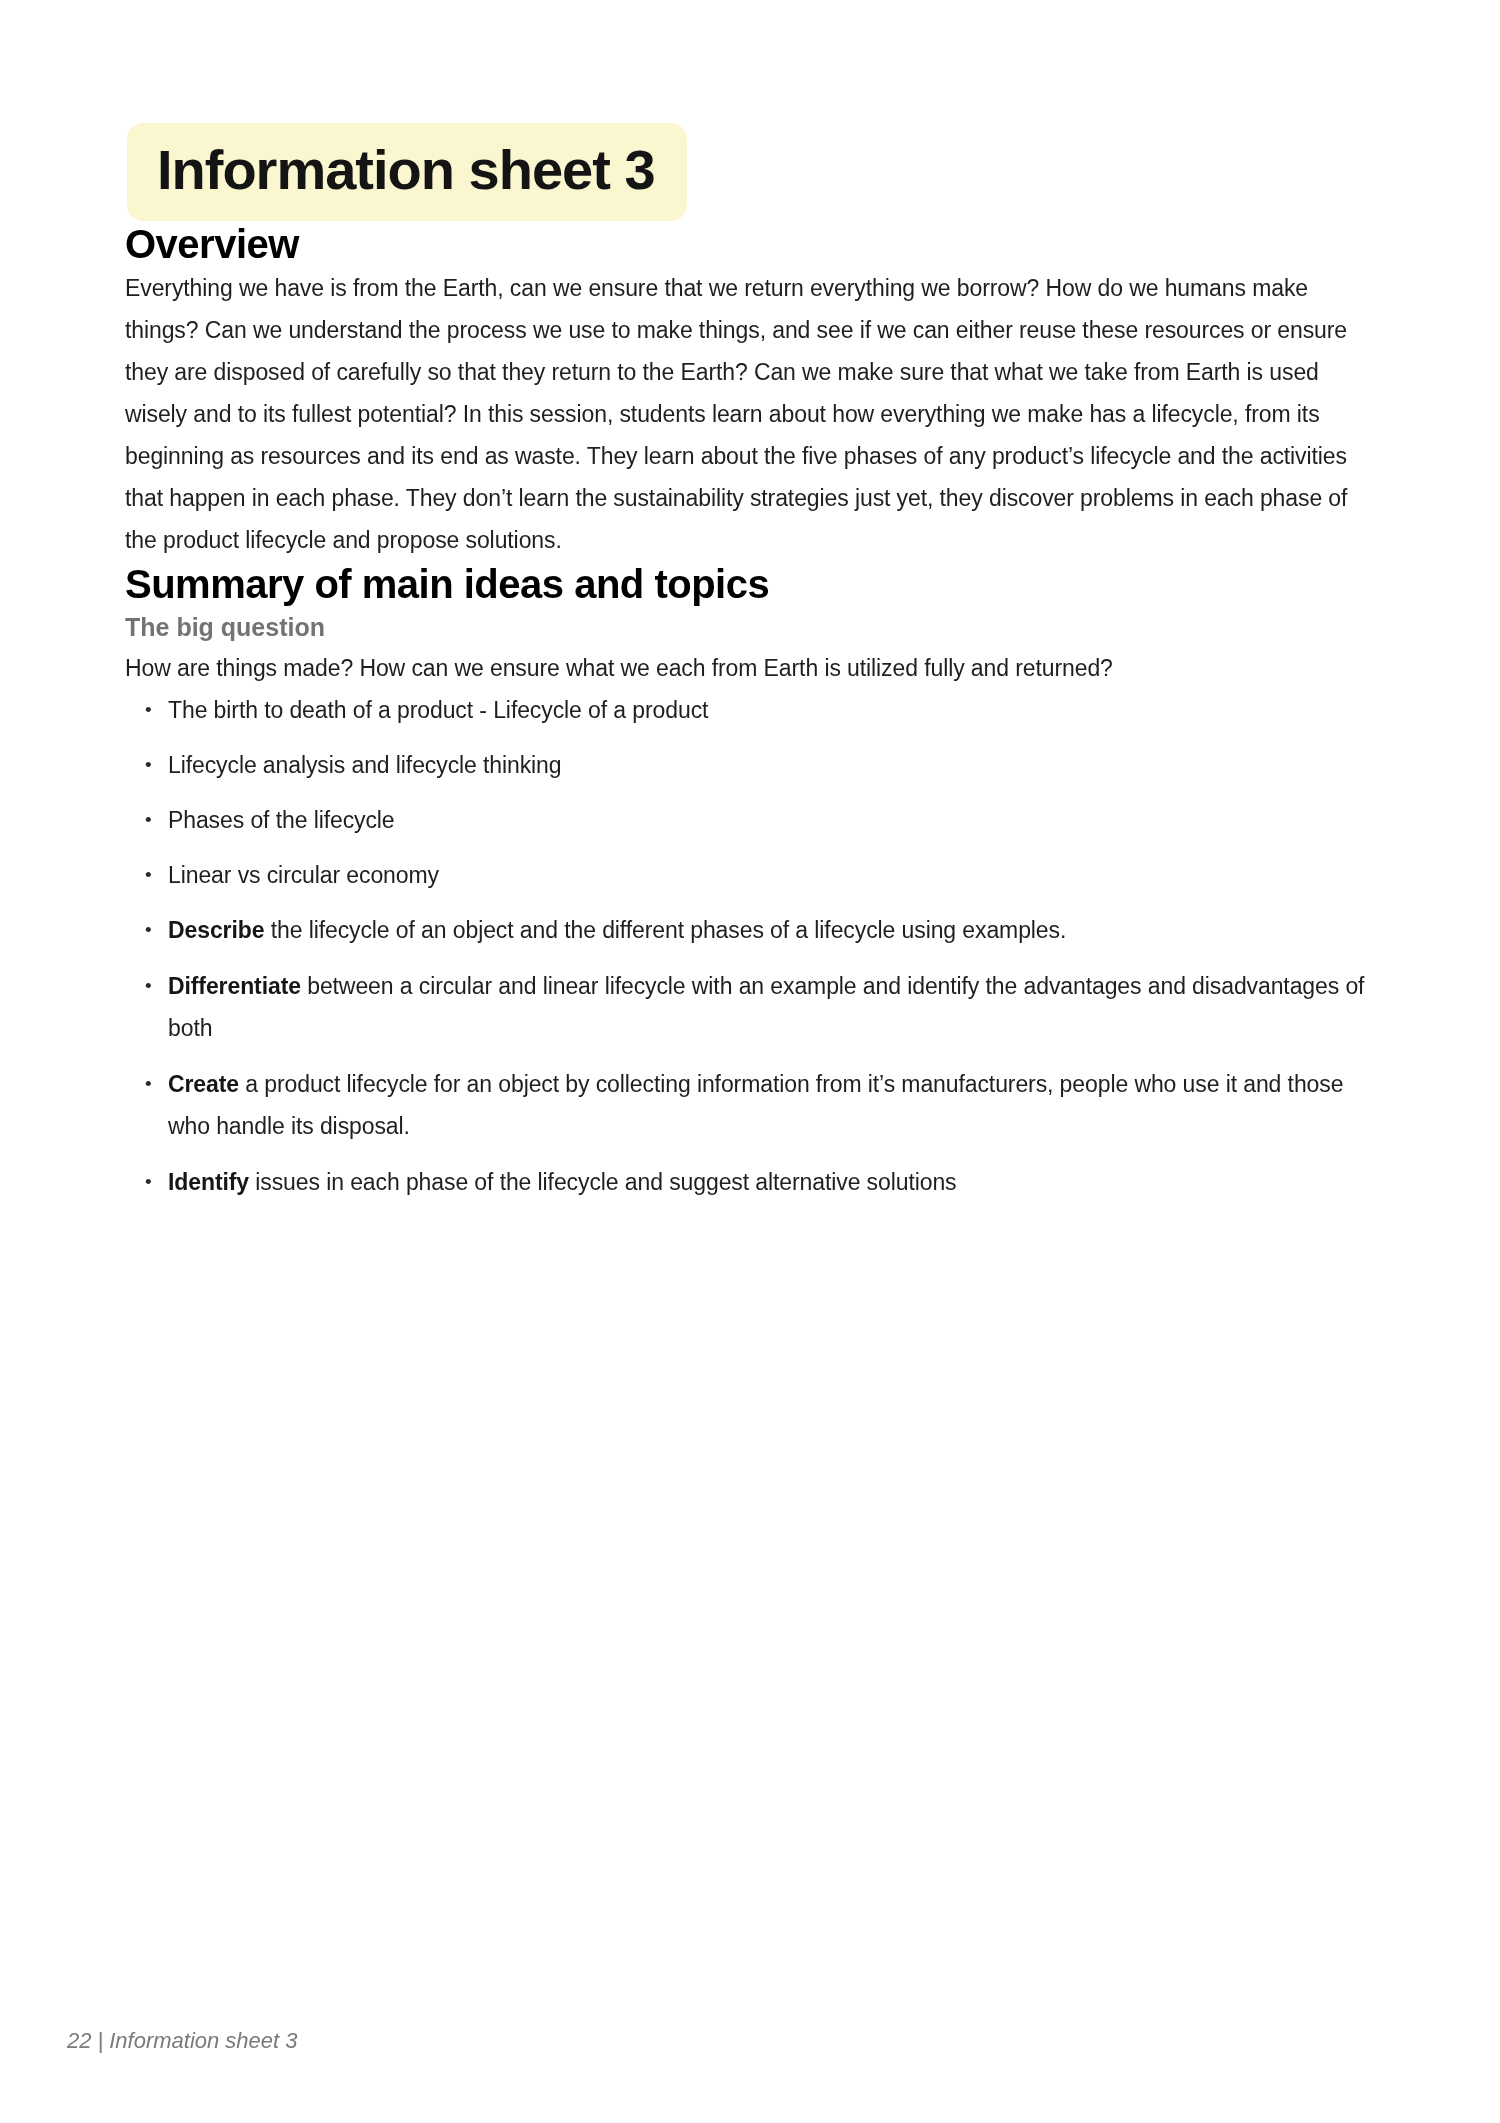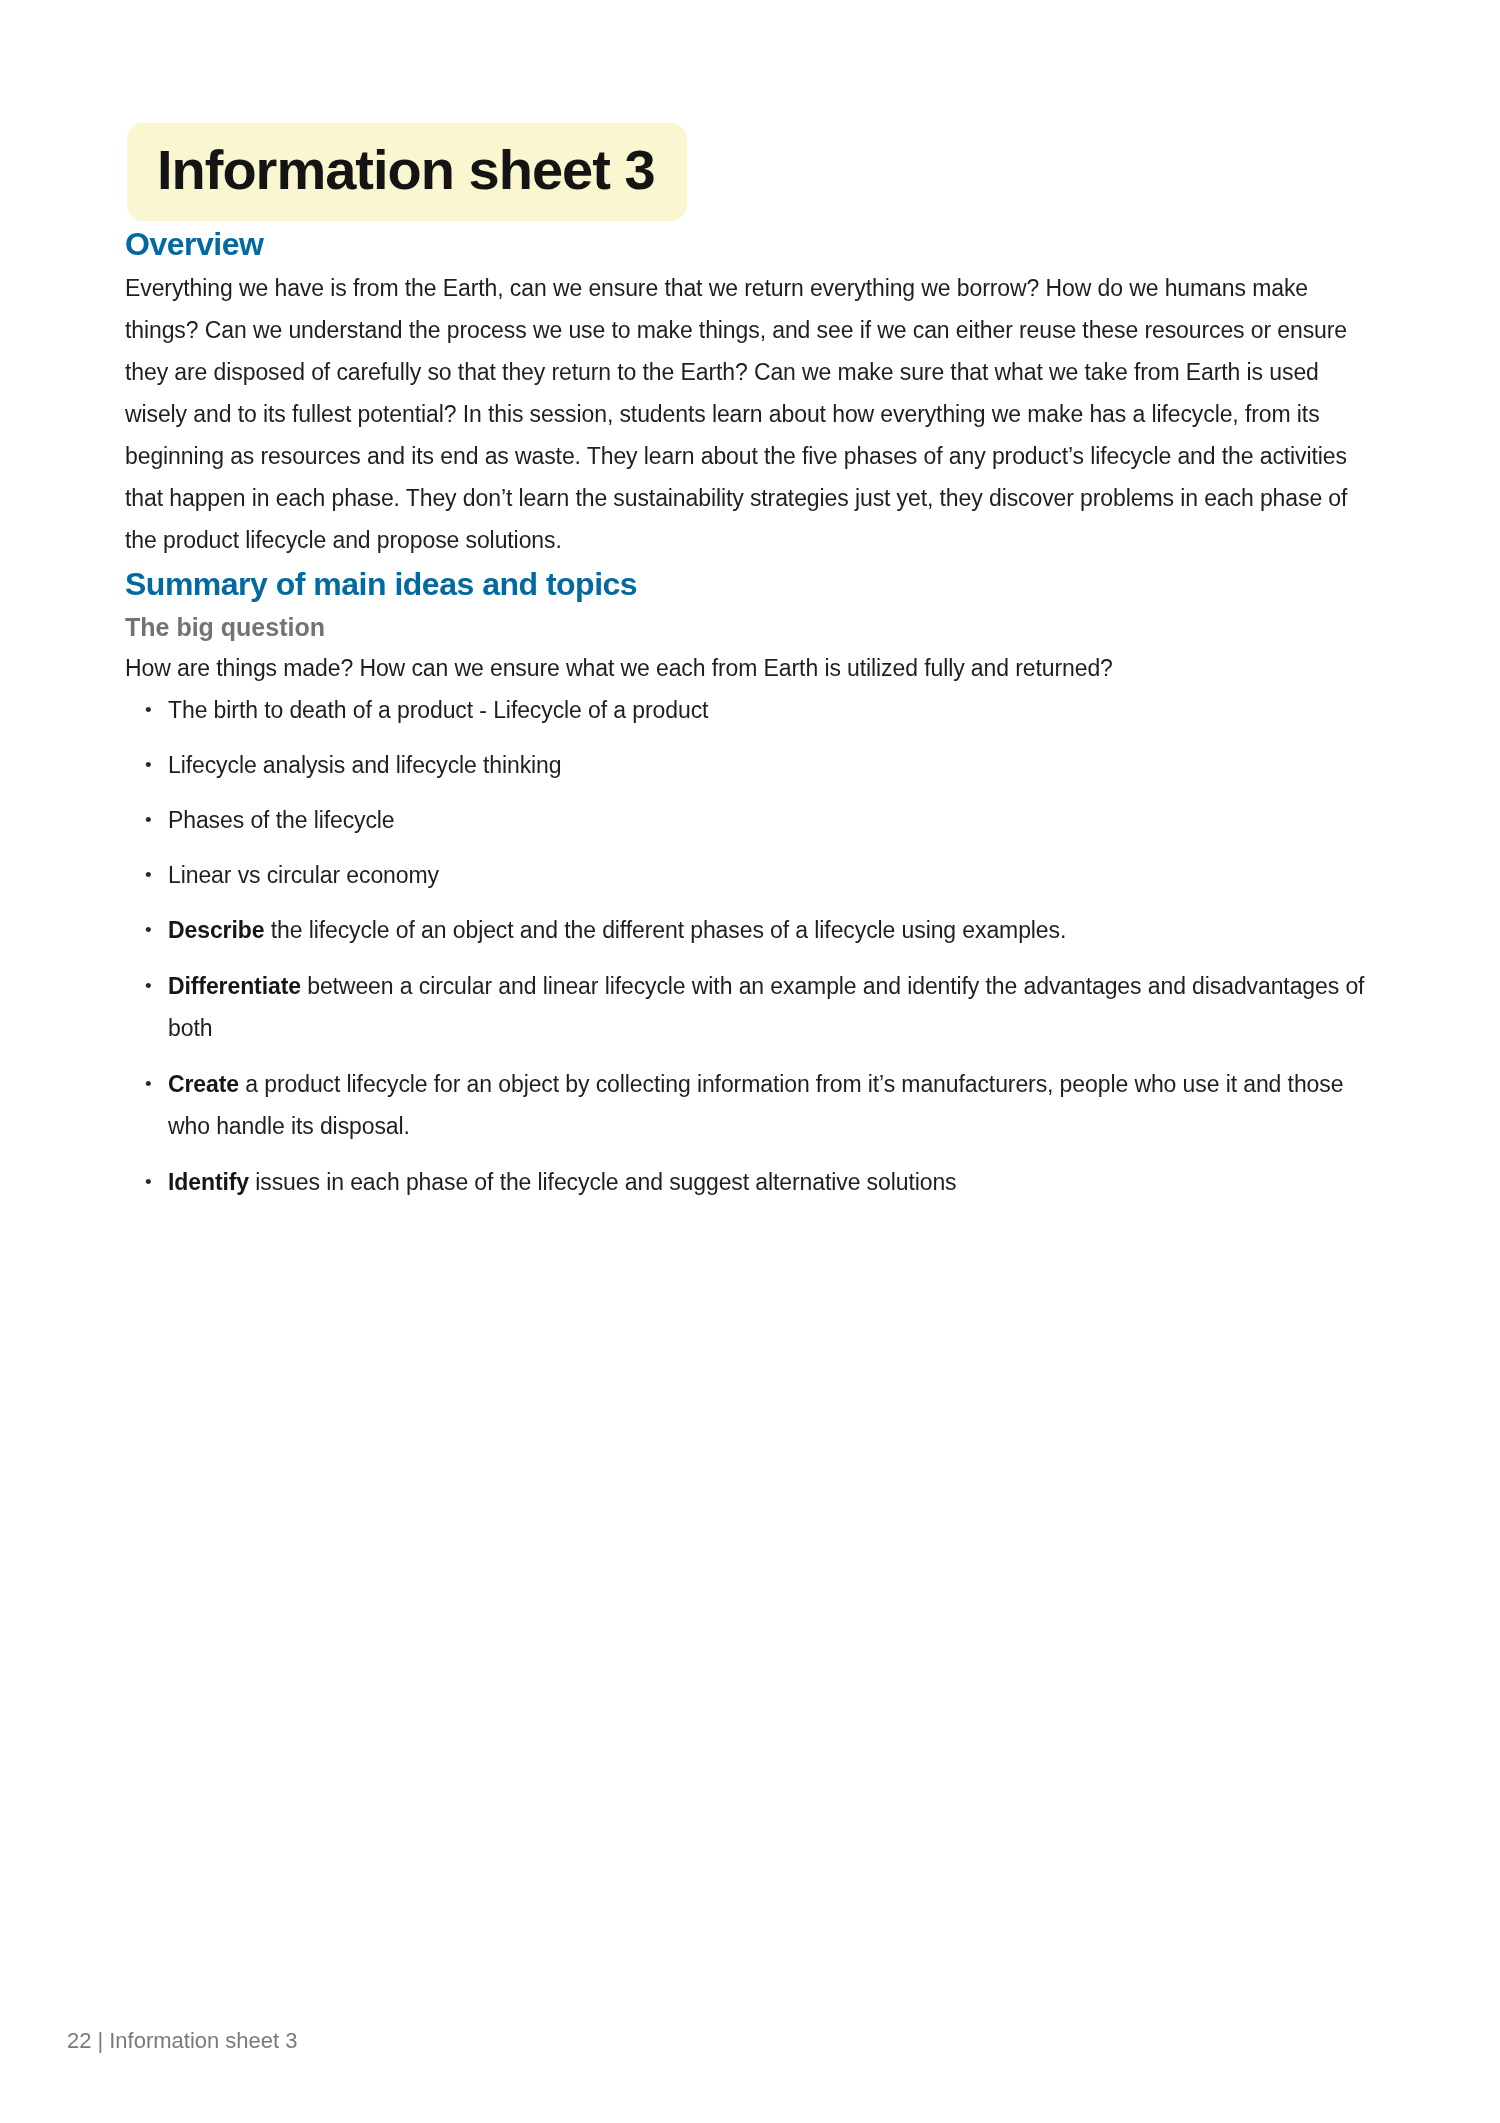--- a/index.html
+++ b/index.html
@@ -26,25 +26,25 @@
     margin: 0;
     font-size: 56px;
     line-height: 70px;
     font-weight: 700;
     letter-spacing: -1px;
     color: #141414;
   }
 
   h2.section-heading {
     margin: 0;
-    font-size: 32px;
+    font-size: 40px;
     line-height: 46px;
     font-weight: 700;
     letter-spacing: -0.5px;
-    color: #0369a1;
+    color: #000000;
   }
   .mt-overview { margin-top: 88px; }
   .mt-summary  { margin-top: 70px; }
   .mt-objectives { margin-top: 52px; }
 
   h3.sub-heading {
     margin: 0;
     font-size: 25px;
     line-height: 40px;
     font-weight: 700;
@@ -88,20 +88,21 @@
   }
   .li-text { flex: 1; }
   .li-text strong { font-weight: 700; color: #161616; text-align: center; }
 
   .footer {
     position: absolute;
     left: 67px;
     top: 2026px;
     font-size: 22px;
     line-height: 30px;
+    font-style: italic;
     color: #7a7a7a;
   }
   .footer span { margin-right: 6px; }
   .footer span:last-child { margin-right: 0; }
 </style>
 </head>
 <body>
 
 <div class="page">
   <div class="content">

